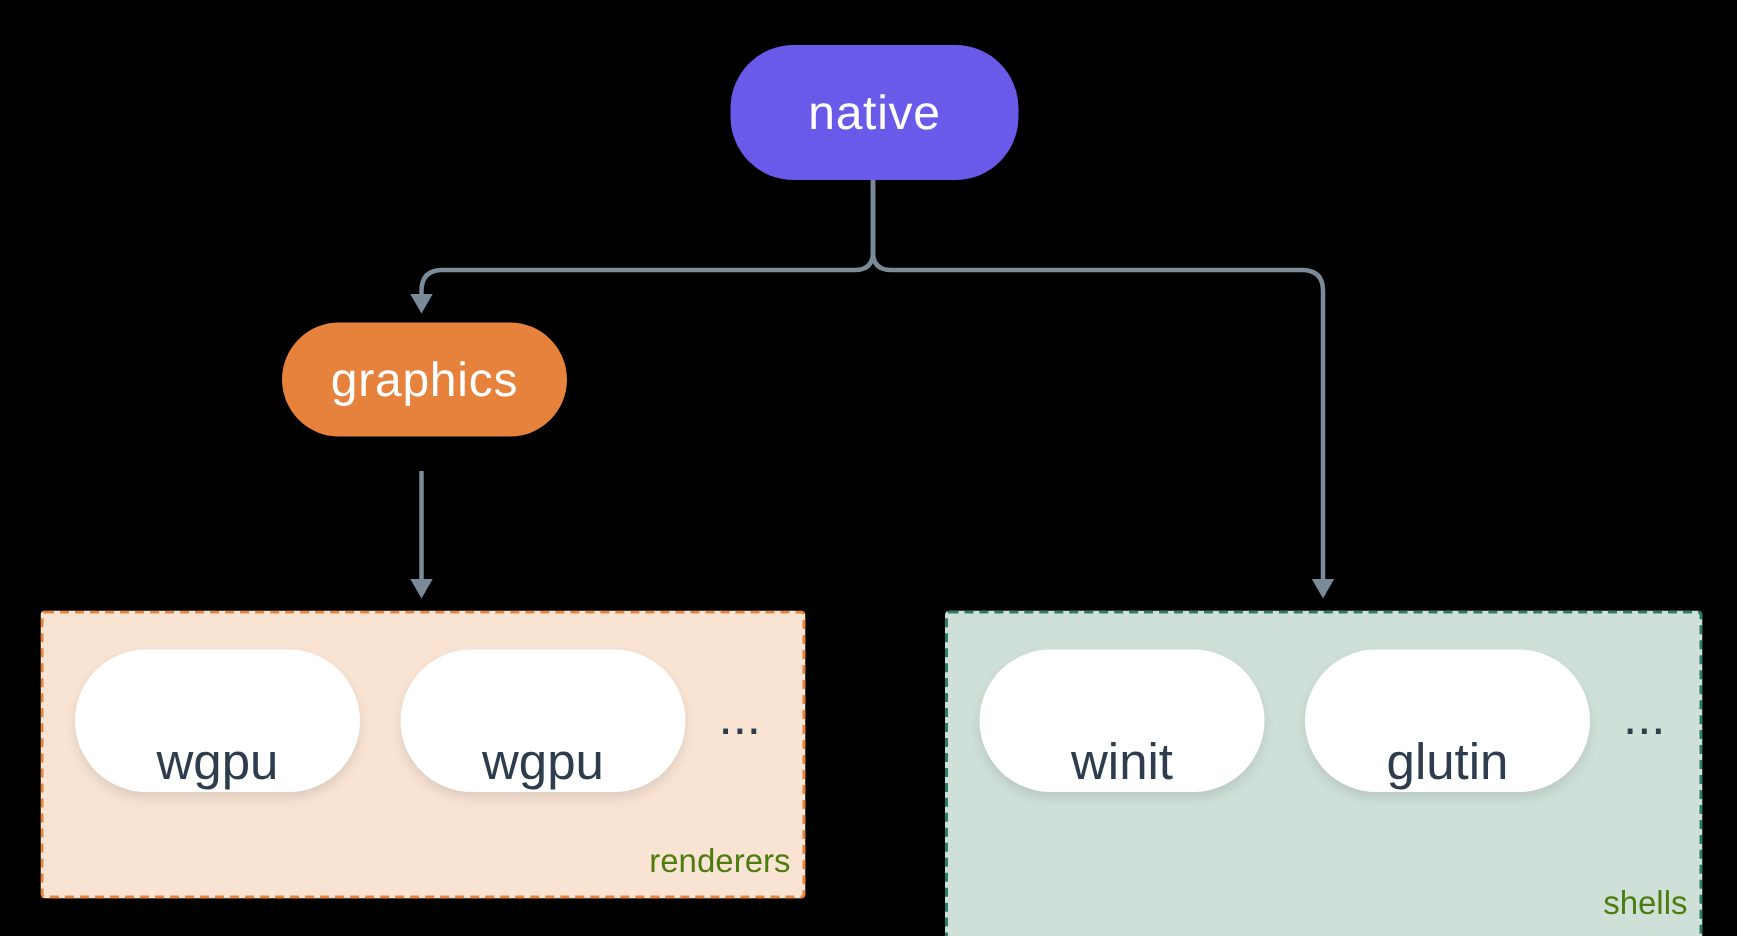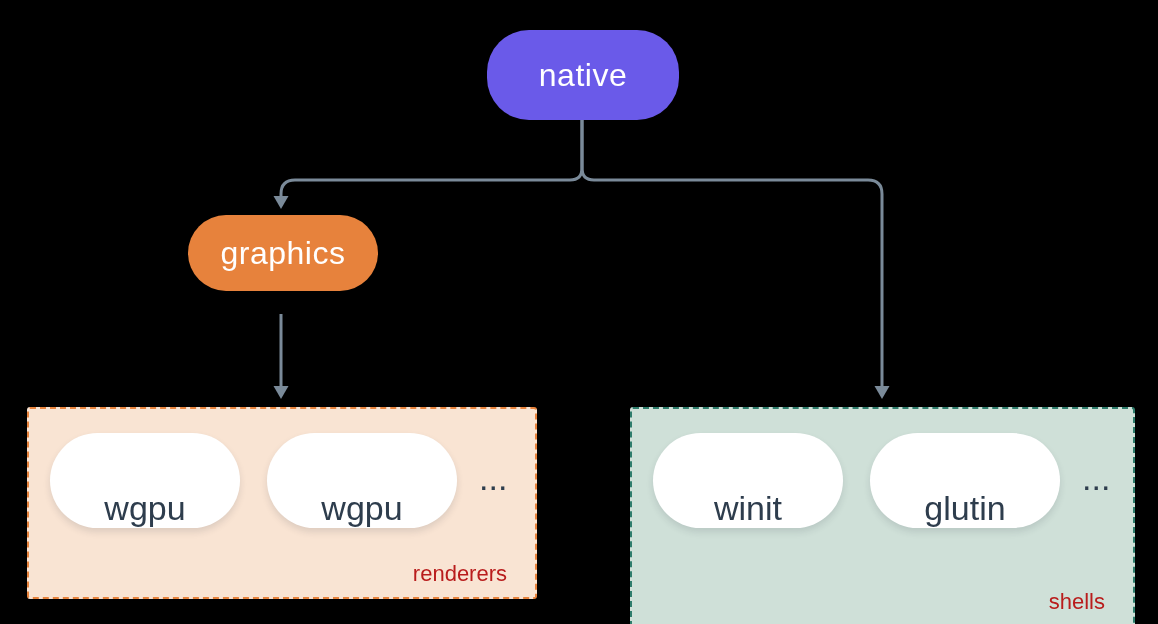--- a/index.html
+++ b/index.html
@@ -98,24 +98,24 @@
   .pill-2 { left: 238px; }
   .ellipsis {
     position: absolute;
     left: 450px;
     top: 50px;
     font-size: 34px;
     color: #2E3D4D;
   }
   .group-label {
     position: absolute;
-    right: 28px;
+    right: 8px;
     bottom: 10px;
     font-size: 22px;
-    color: #b91c1c;
+    color: #4d7c0f;
   }
 </style>
 </head>
 <body>
 
 <div class="canvas">
 
   <svg class="edge-layer" width="1158" height="624" viewBox="0 0 1158 624" xmlns="http://www.w3.org/2000/svg">
     <path class="edge" d="M 582 118 L 582 168 Q 582 180 570 180 L 295 180 Q 281 180 281 194 L 281 197"></path>
     <polygon class="arrowhead" points="273.5,196 288.5,196 281,209"></polygon>

